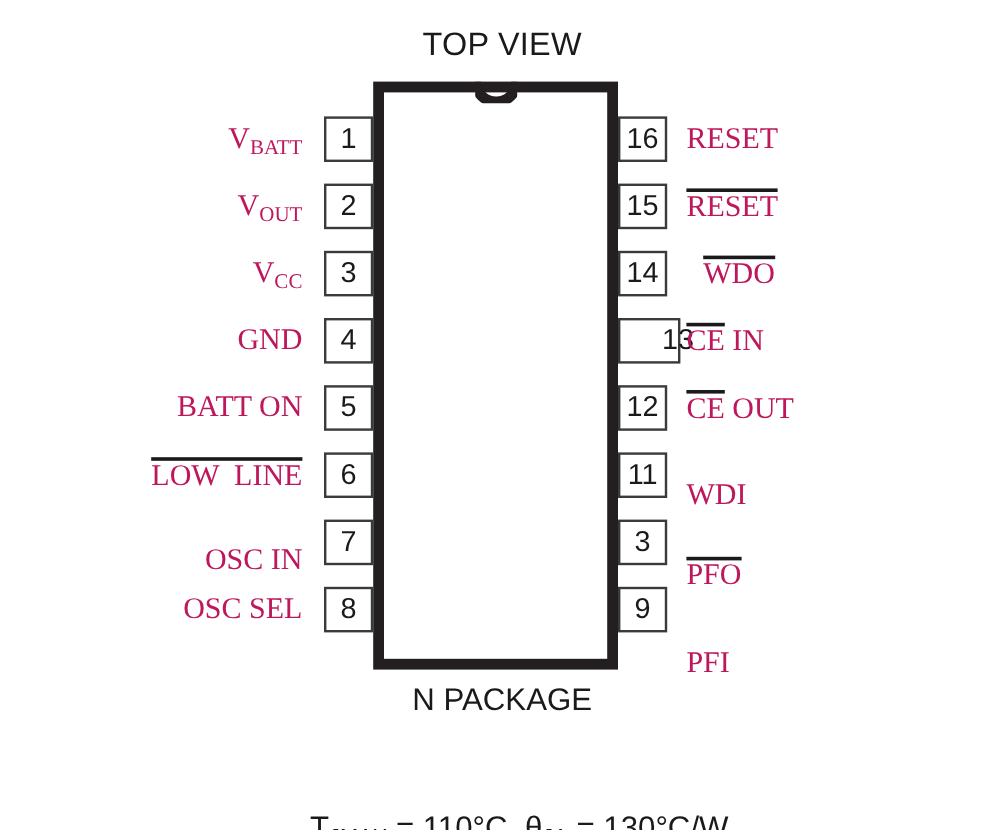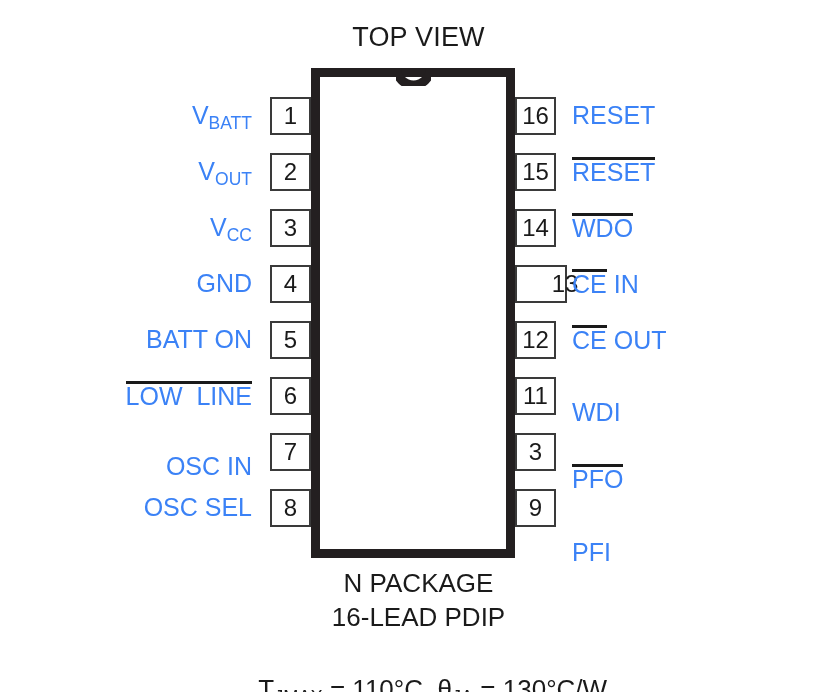--- a/index.html
+++ b/index.html
@@ -80,23 +80,24 @@
     white-space: pre;
   }
   .pin-box.left  { left: 270px; }
   .pin-box.right { left: 515px; }
 
   
   .pin-label {
     position: absolute;
     font-size: 25px;
     line-height: 1;
-    color: #3b82f6;
+    color: #be185d;
     white-space: pre;
     z-index: 2;
+    font-family: Liberation Serif, serif;
   }
   .pin-label.left {
     right: 585px;        
     text-align: right;
   }
   .pin-label.right {
     left: 572px;
     text-align: left;
   }
 
@@ -194,21 +195,21 @@
         <span class="pin-num">16</span>
       </div>
       <div class="pin-label right" style="top: 103px;"><span>RESET</span></div>
       <div class="pin-box right" style="top: 153px;">
         <span class="pin-num">15</span>
       </div>
       <div class="pin-label right" style="top: 159px;"><span class="ovl">RESET</span></div>
       <div class="pin-box right" style="top: 209px;">
         <span class="pin-num">14</span>
       </div>
-      <div class="pin-label right" style="top: 215px;"><span class="ovl">WDO</span></div>
+      <div class="pin-label right" style="top: 215px; margin-left: 14px;"><span class="ovl">WDO</span></div>
       <div class="pin-box right" style="top: 265px; padding-left: 48px;">
         <span class="pin-num">13</span>
       </div>
       <div class="pin-label right" style="top: 271px;"><span class="ovl">CE</span><span> IN</span></div>
       <div class="pin-box right" style="top: 321px;">
         <span class="pin-num">12</span>
       </div>
       <div class="pin-label right" style="top: 327px;"><span class="ovl">CE</span><span> OUT</span></div>
       <div class="pin-box right" style="top: 377px;">
         <span class="pin-num">11</span>
@@ -218,19 +219,18 @@
         <span class="pin-num">3</span>
       </div>
       <div class="pin-label right" style="top: 439px; margin-top: 27px;"><span class="ovl">PFO</span></div>
       <div class="pin-box right" style="top: 489px;">
         <span class="pin-num">9</span>
       </div>
       <div class="pin-label right" style="top: 495px; margin-top: 45px;"><span>PFI</span></div>
     </div>
 
   <div class="caption line1">N PACKAGE</div>
-  <div class="caption line2">16-LEAD PDIP</div>
 
   <div class="caption thermal">
     <span>T</span><span class="sub">JMAX</span><span> = 110°C, </span><span>θ</span><span class="sub">JA</span><span> = 130°C/W</span>
   </div>
 
 </div>
 
 </body></html>

